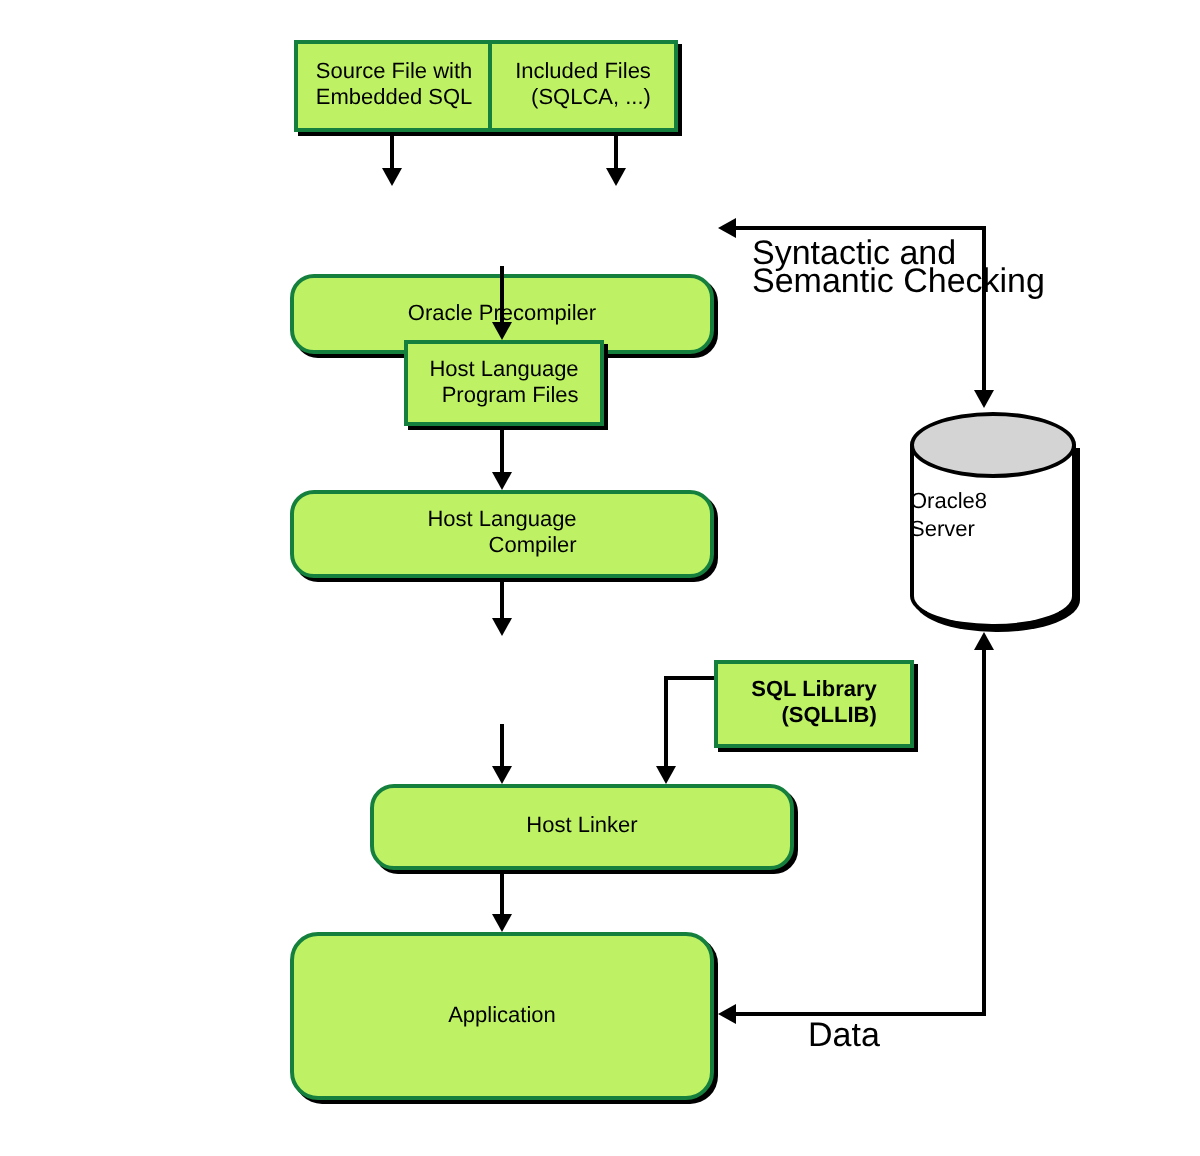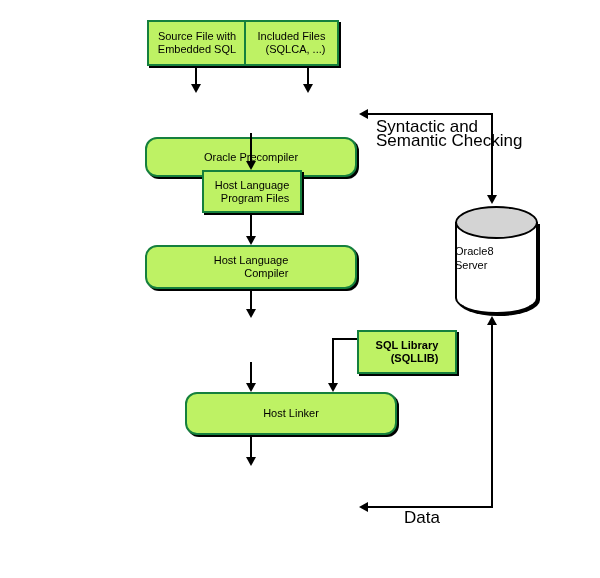--- a/index.html
+++ b/index.html
@@ -106,20 +106,23 @@
     <span class="lbl">Host Language
 Compiler</span>
   </div>
   <div class="node" id="n-sqllib">
     <span class="lbl">SQL Library
 (SQLLIB)</span>
   </div>
   <div class="node rounded" id="n-linker">
     <span class="lbl">Host Linker</span>
   </div>
+  <div class="node rounded" id="n-application">
+    <span class="lbl">Application</span>
+  </div>
 
   <div>
     <div id="cyl-body"></div>
     <div id="cyl-top" style="background: rgb(212, 212, 212);"></div>
     <div id="cyl-label" class="lbl">Oracle8
 Server</div>
   </div>
 
   <div>
     <div class="vline" style="left:195px; top:66px; height:18px;"></div>

